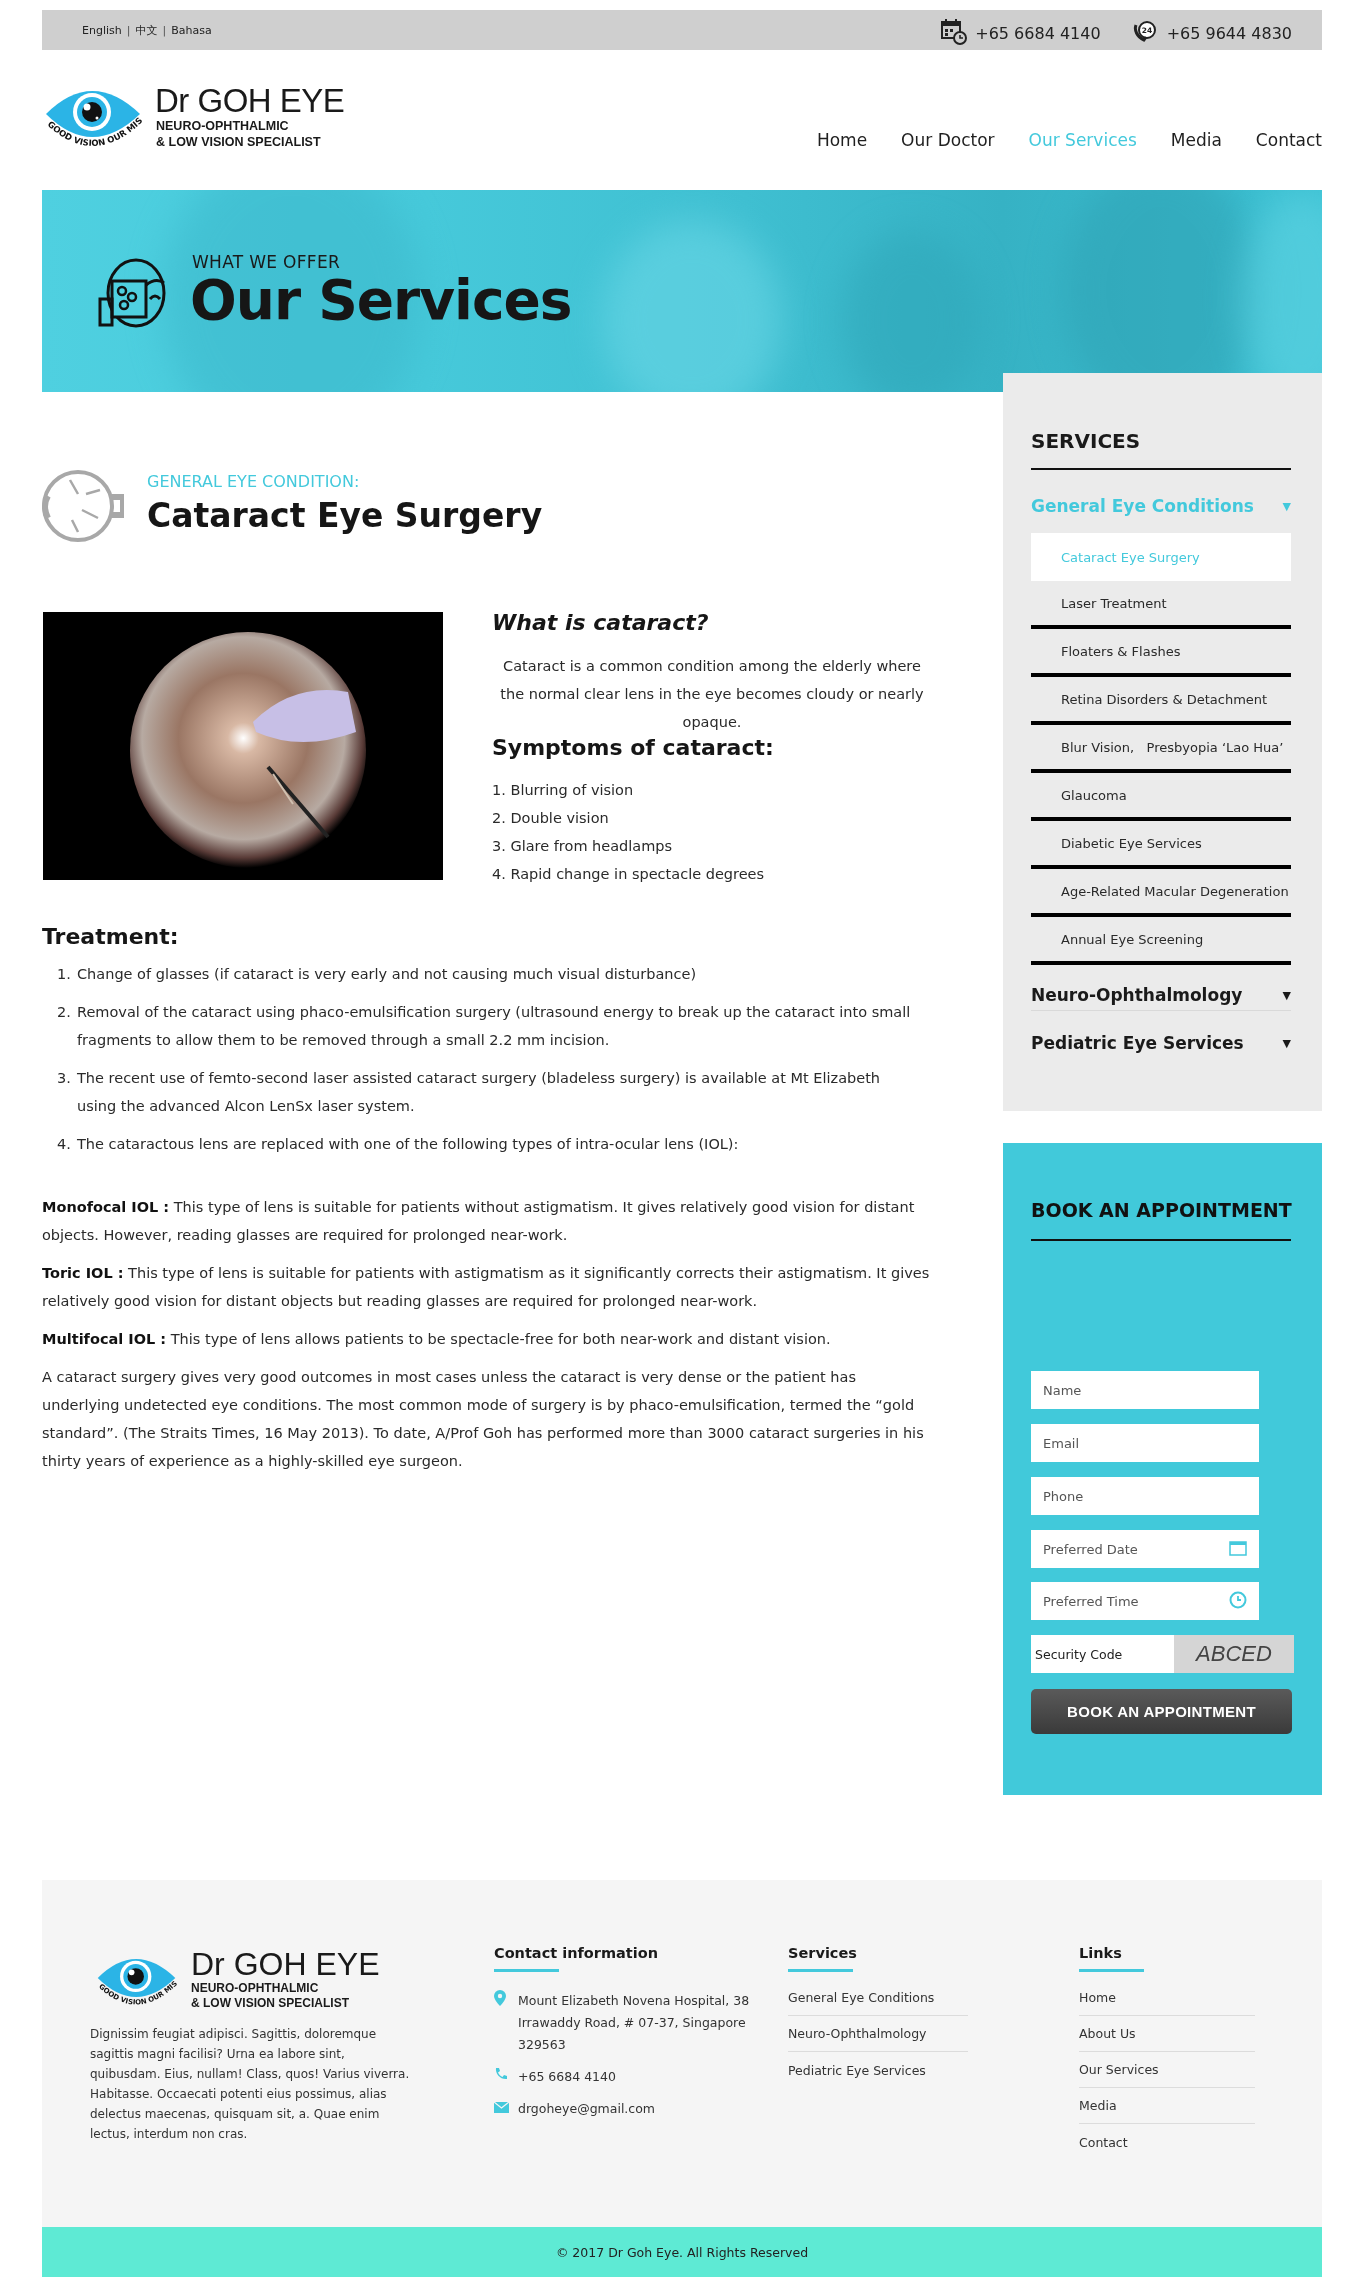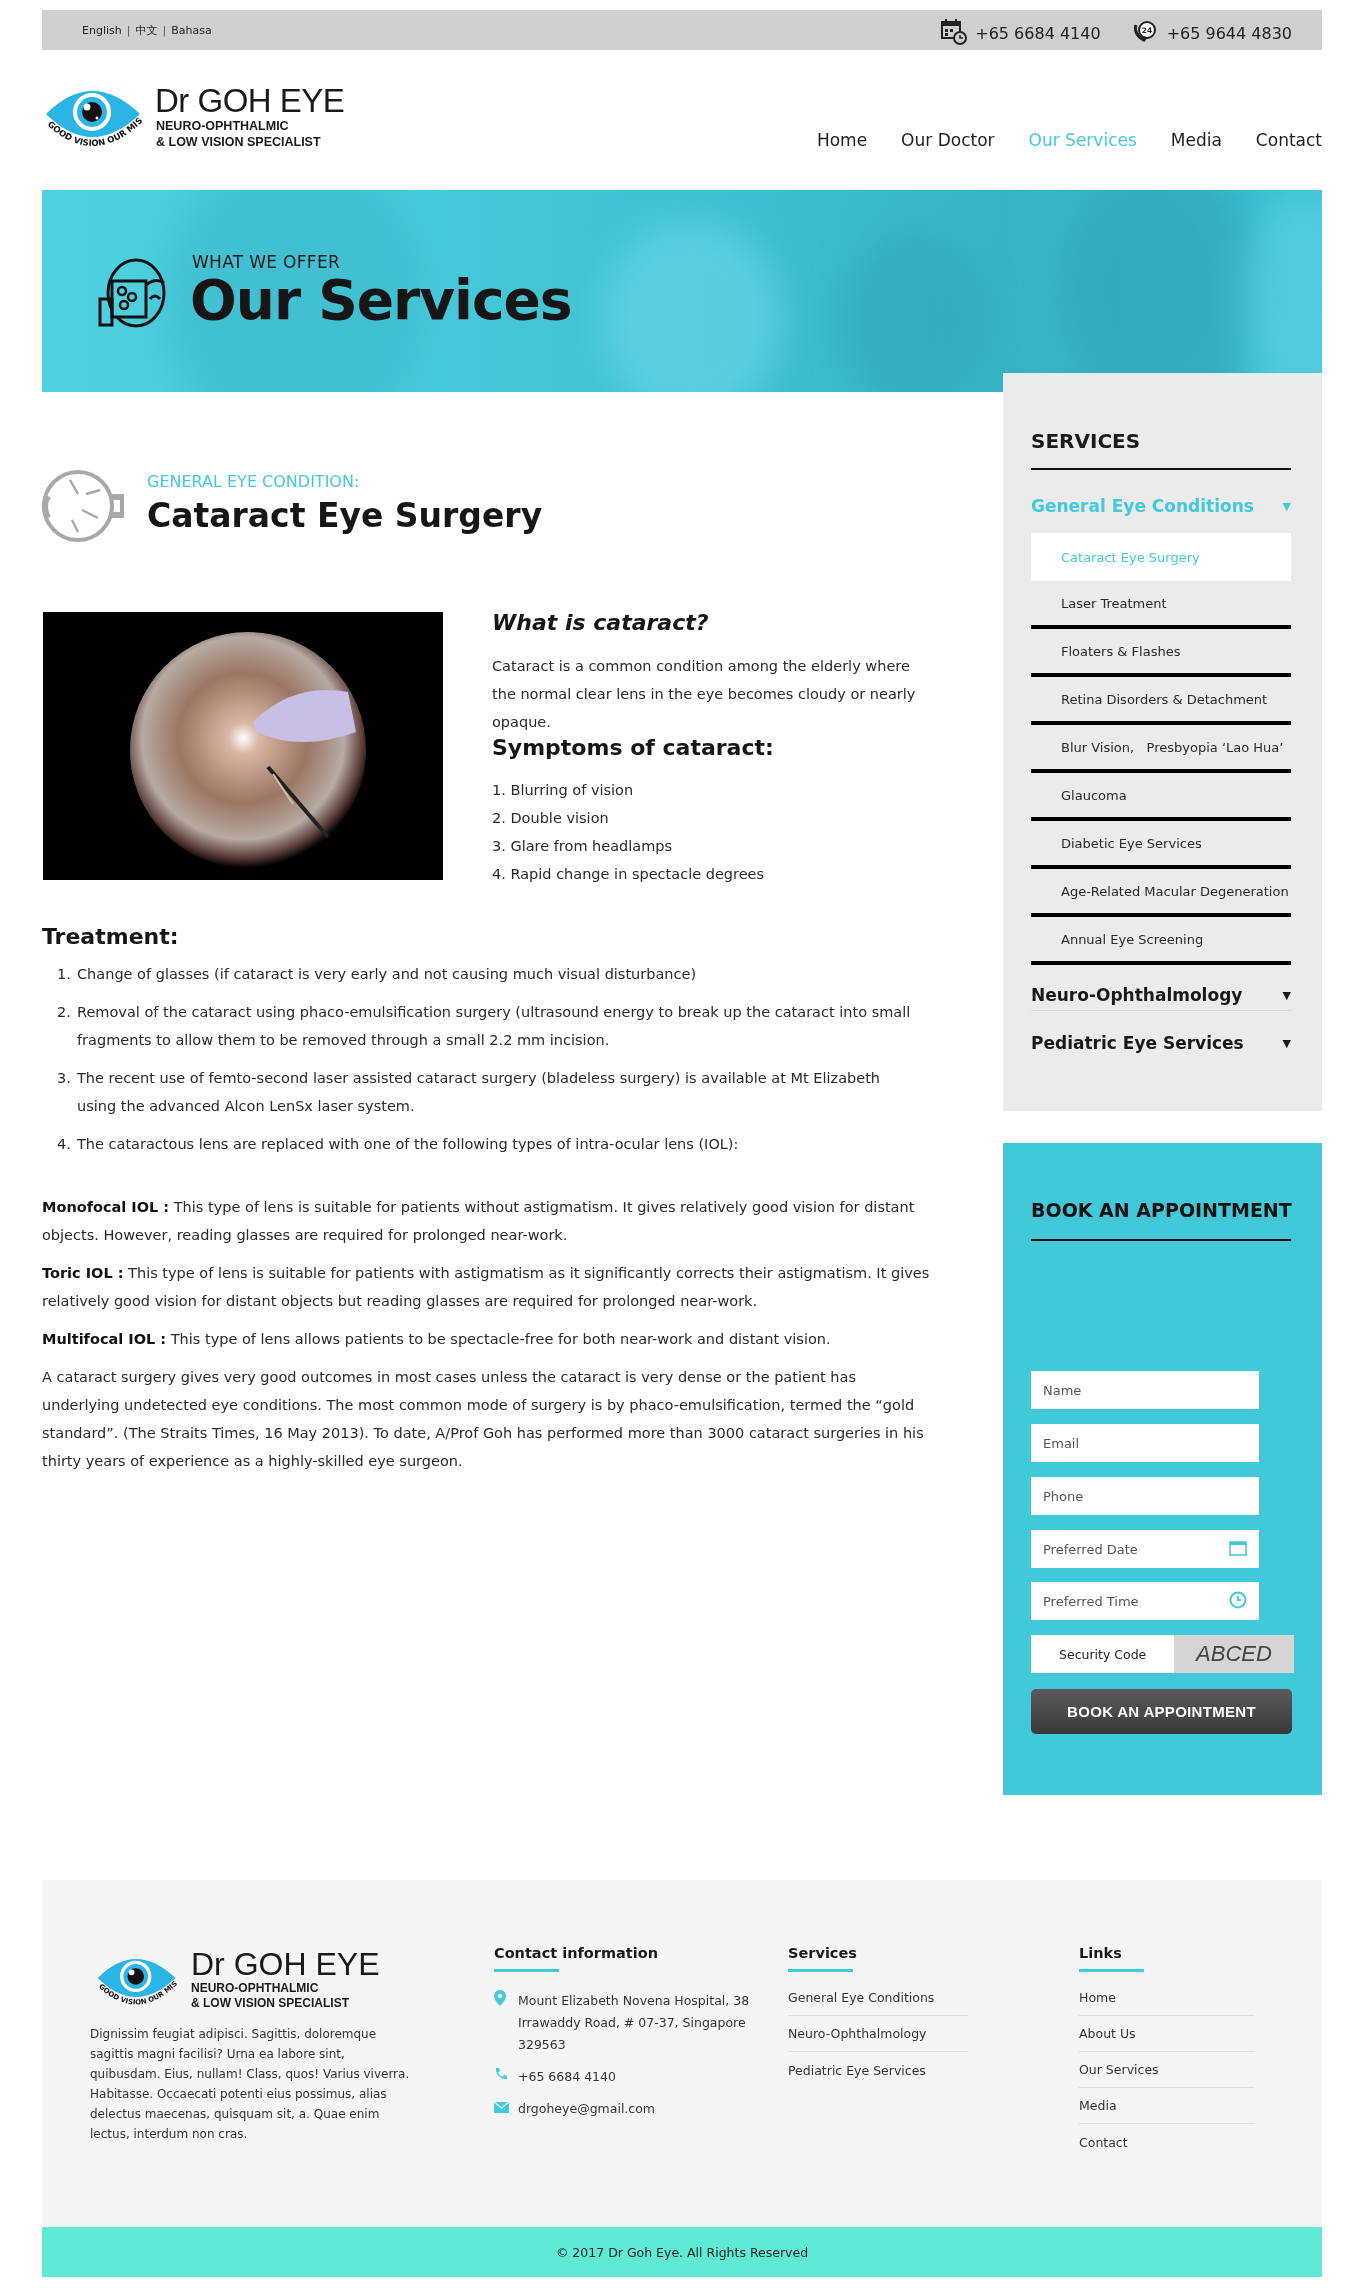--- a/index.html
+++ b/index.html
@@ -37,31 +37,31 @@
   .side-item.active { background: #ffffff; color: #43c9dc; border-bottom: none; }
 
   
   .appt { left: 1003px; top: 1143px; width: 319px; height: 652px; background: #41c9da; }
   .appt-title { position: absolute; left: 28px; top: 56px; font-size: 19px; font-weight: bold; color: #111; }
   .appt-rule { position: absolute; left: 28px; top: 96px; width: 260px; height: 2px; background: #111; }
   .appt-text { position: absolute; left: 28px; top: 120px; width: 265px; font-size: 14.5px; line-height: 30px; color: #1a1a1a; }
   .field { position: absolute; left: 28px; width: 228px; height: 38px; background: #fff; display: flex; align-items: center; justify-content: space-between; padding: 0 12px; font-size: 13px; color: #555; border: none; }
   .field input { border: none; outline: none; font-size: 13px; color: #555; width: 200px; background: transparent; font-family: "DejaVu Sans", sans-serif; }
   .field input::placeholder { color: #555; }
-  .sec-label { position: absolute; left: 28px; width: 143px; height: 38px; background: #fff; display: flex; align-items: center; padding-left: 28px; font-size: 12.5px; color: #222; }
+  .sec-label { position: absolute; left: 28px; width: 143px; height: 38px; background: #fff; display: flex; align-items: center; padding-left: 4px; font-size: 12.5px; color: #222; }
   .sec-code { position: absolute; left: 171px; width: 120px; height: 38px; background: #d5d5d5; display: flex; align-items: center; justify-content: center; font-size: 22px; font-style: italic; color: #444; font-family: "Liberation Sans", sans-serif; font-weight: 300; }
   .book-btn { position: absolute; left: 28px; width: 261px; height: 45px; border-radius: 5px; background: linear-gradient(#5a5a5a, #3a3a3a); color: #fff; font-weight: bold; font-size: 15px; display: flex; align-items: center; justify-content: center; letter-spacing: 0.3px; border: none; }
 
   
   .cond-icon { left: 42px; top: 466px; width: 86px; height: 78px; }
   .cond-kicker { left: 147px; top: 472px; font-size: 16px; color: #43c9dc; }
   .cond-title { left: 147px; top: 496px; font-size: 33px; font-weight: bold; color: #161616; }
   .photo { left: 43px; top: 612px; width: 400px; height: 268px; background: #000; overflow: hidden; }
   .h3 { font-size: 22px; font-weight: bold; color: #161616; }
-  .para { font-size: 14.5px; line-height: 28px; color: #2a2a2a; }
+  .para { font-size: 14.5px; line-height: 28px; color: #2a2a2a; text-align: center; }
   .sym-list { list-style: none; font-size: 14.5px; line-height: 28px; color: #2a2a2a; }
   .treat-list { left: 56px; top: 960px; width: 880px; list-style: none; font-size: 14.5px; color: #2a2a2a; }
   .treat-list li { display: flex; line-height: 28px; margin-bottom: 10px; }
   .treat-list li .n { width: 35px; flex: none; padding-left: 15px; }
   .body-block { left: 42px; top: 1193px; width: 895px; font-size: 14.5px; color: #2a2a2a; }
   .body-block p { line-height: 28px; margin-bottom: 10px; }
   .body-block b { color: #111; }
 
   
   .footer { left: 42px; top: 1880px; width: 1280px; height: 350px; background: #f5f5f5; }

